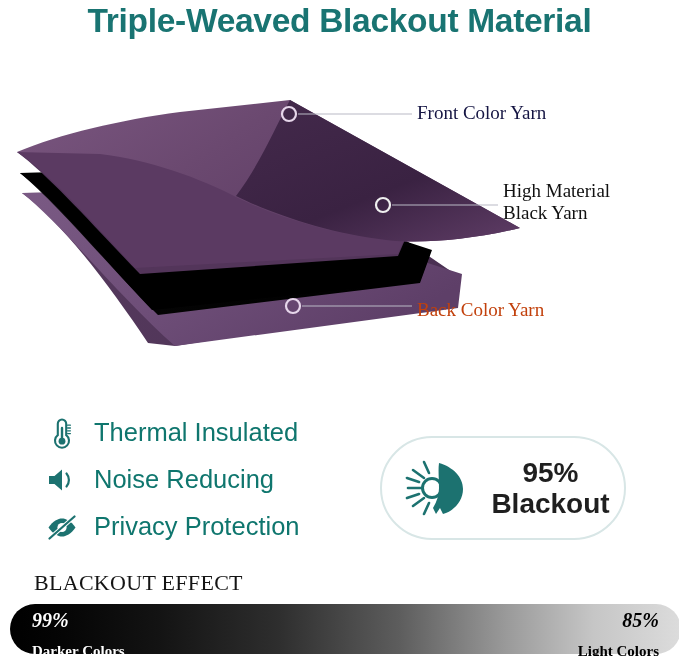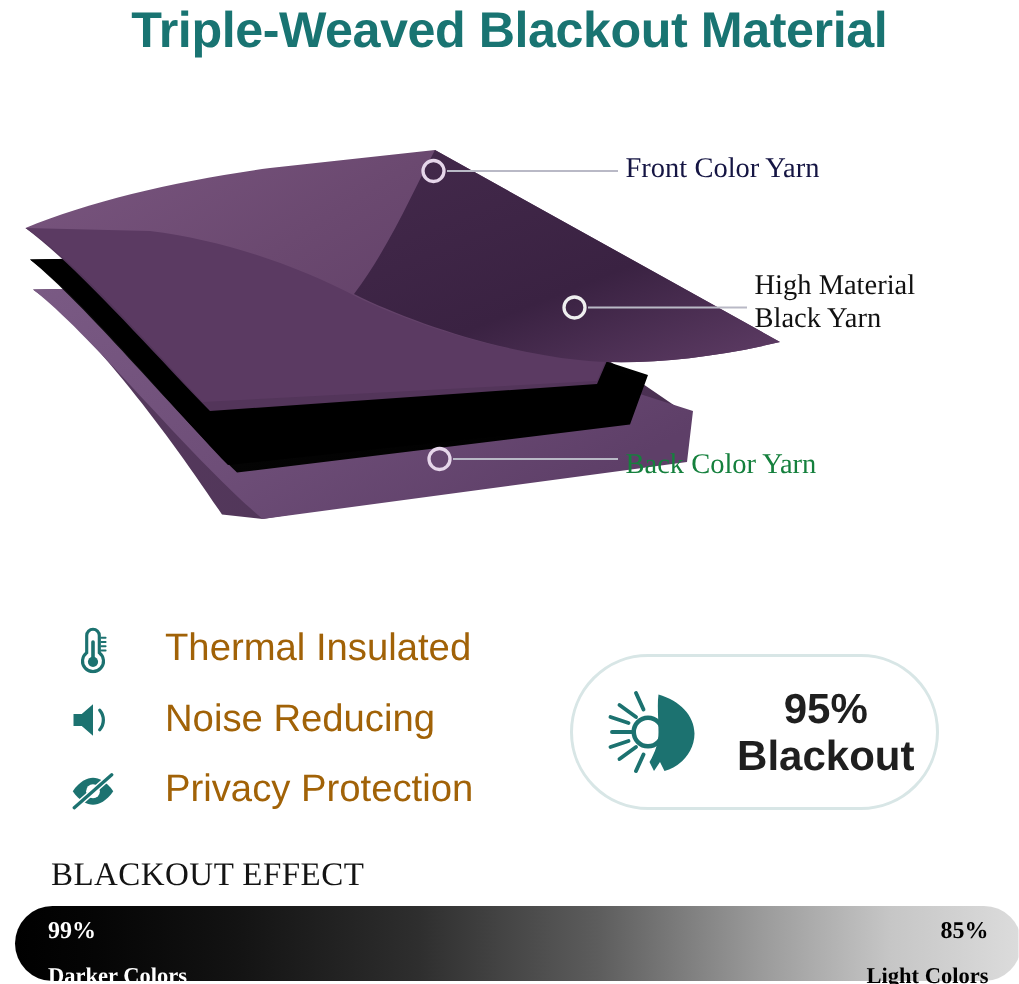--- a/index.html
+++ b/index.html
@@ -43,21 +43,21 @@
 
   .callout-label {
     position: absolute;
     font-family: "Liberation Serif", serif;
     font-size: 19px;
     line-height: 22px;
     white-space: nowrap;
   }
   #label-front { left: 417px; top: 102px; color: #151543; }
   #label-black { left: 503px; top: 180px; color: #111111; }
-  #label-back  { left: 417px; top: 299px; color: #15803d; text-align: right; }
+  #label-back  { left: 417px; top: 299px; color: #c2410c; text-align: right; }
 
   
   #feature-list {
     position: absolute;
     left: 44px;
     top: 410px;
     width: 330px;
   }
   .feature-row {
     display: flex;
@@ -67,24 +67,24 @@
   }
   .feature-icon {
     width: 36px;
     height: 34px;
     flex: 0 0 36px;
     display: flex;
     align-items: center;
     justify-content: center;
   }
   .feature-text {
-    margin-left: 30px;
+    margin-left: 14px;
     font-family: "Liberation Sans", sans-serif;
     font-size: 25.5px;
-    color: #a16207;
+    color: #0f766e;
     white-space: nowrap;
   }
 
   
   #blackout-badge {
     position: absolute;
     left: 380px;
     top: 436px;
     width: 246px;
     height: 104px;
@@ -159,23 +159,24 @@
   #gradient-right {
     position: absolute;
     right: 22px;
     top: 6px;
     text-align: right;
     color: #000000;
   }
   .bar-pct {
     font-family: "Liberation Serif", serif;
     font-weight: bold;
-    font-size: 16px;
+    font-size: 20px;
     line-height: 21px;
     display: block;
+    font-style: italic;
   }
   .bar-sub {
     font-family: "Liberation Serif", serif;
     font-weight: bold;
     font-size: 15px;
     line-height: 17px;
     display: block;
     margin-top: 12px;
   }
   #gradient-right .bar-sub { font-weight: bold; text-align: center; }

